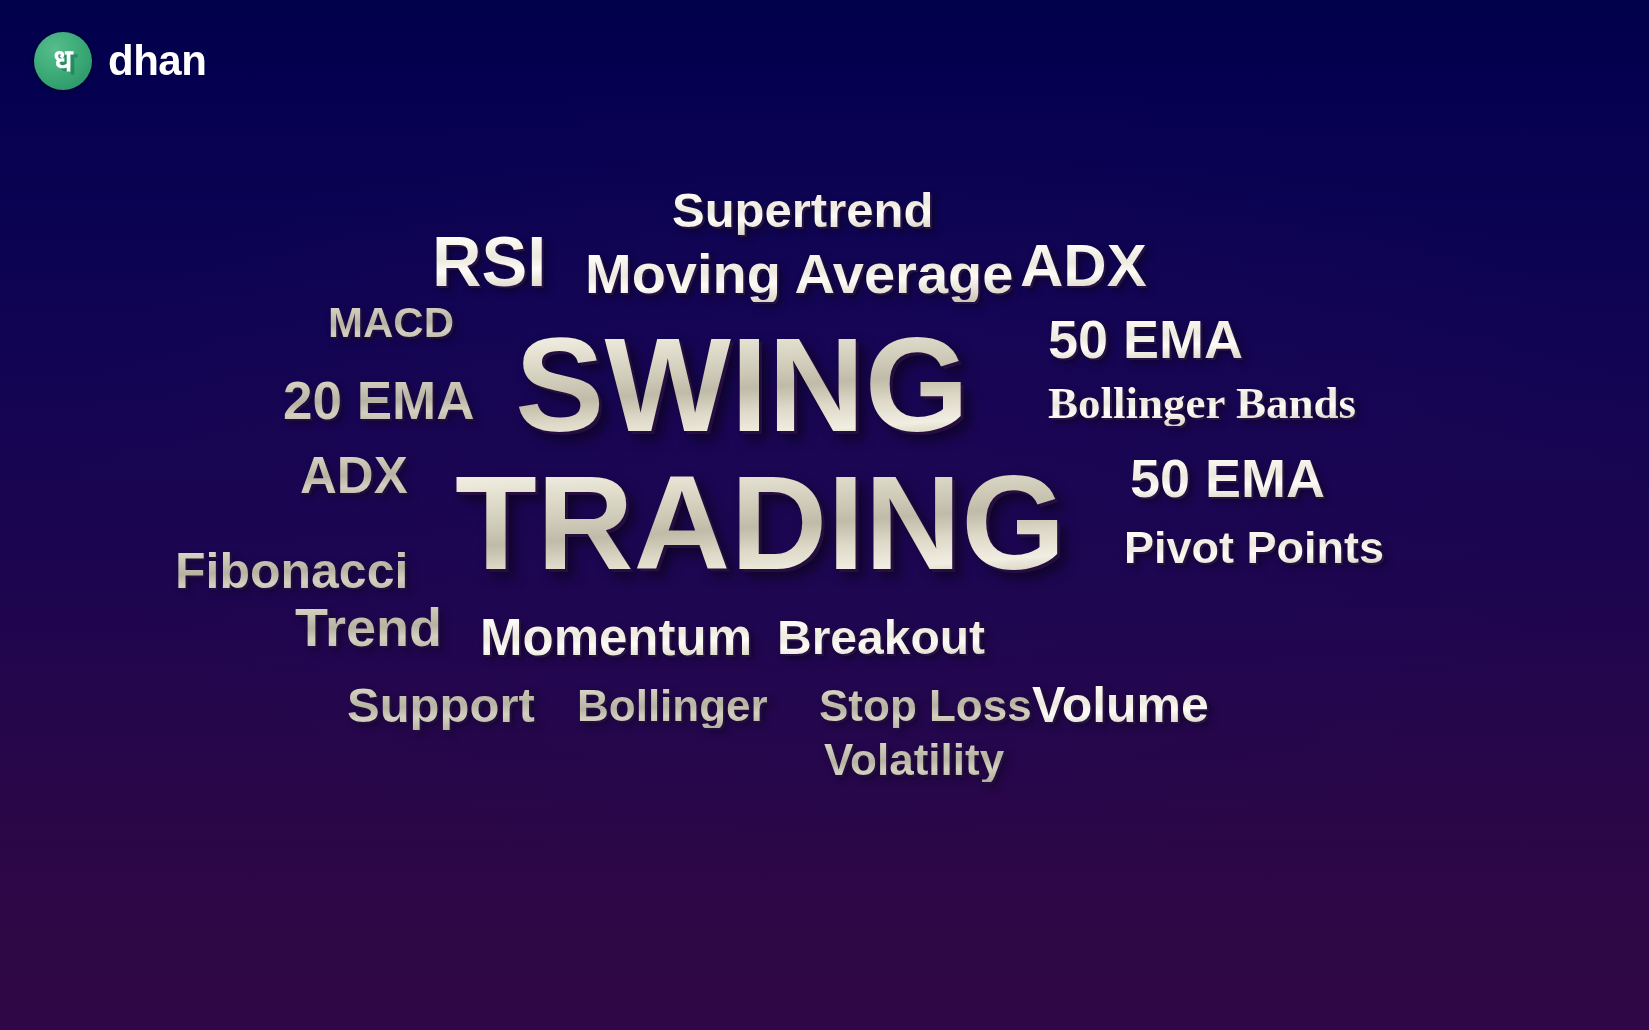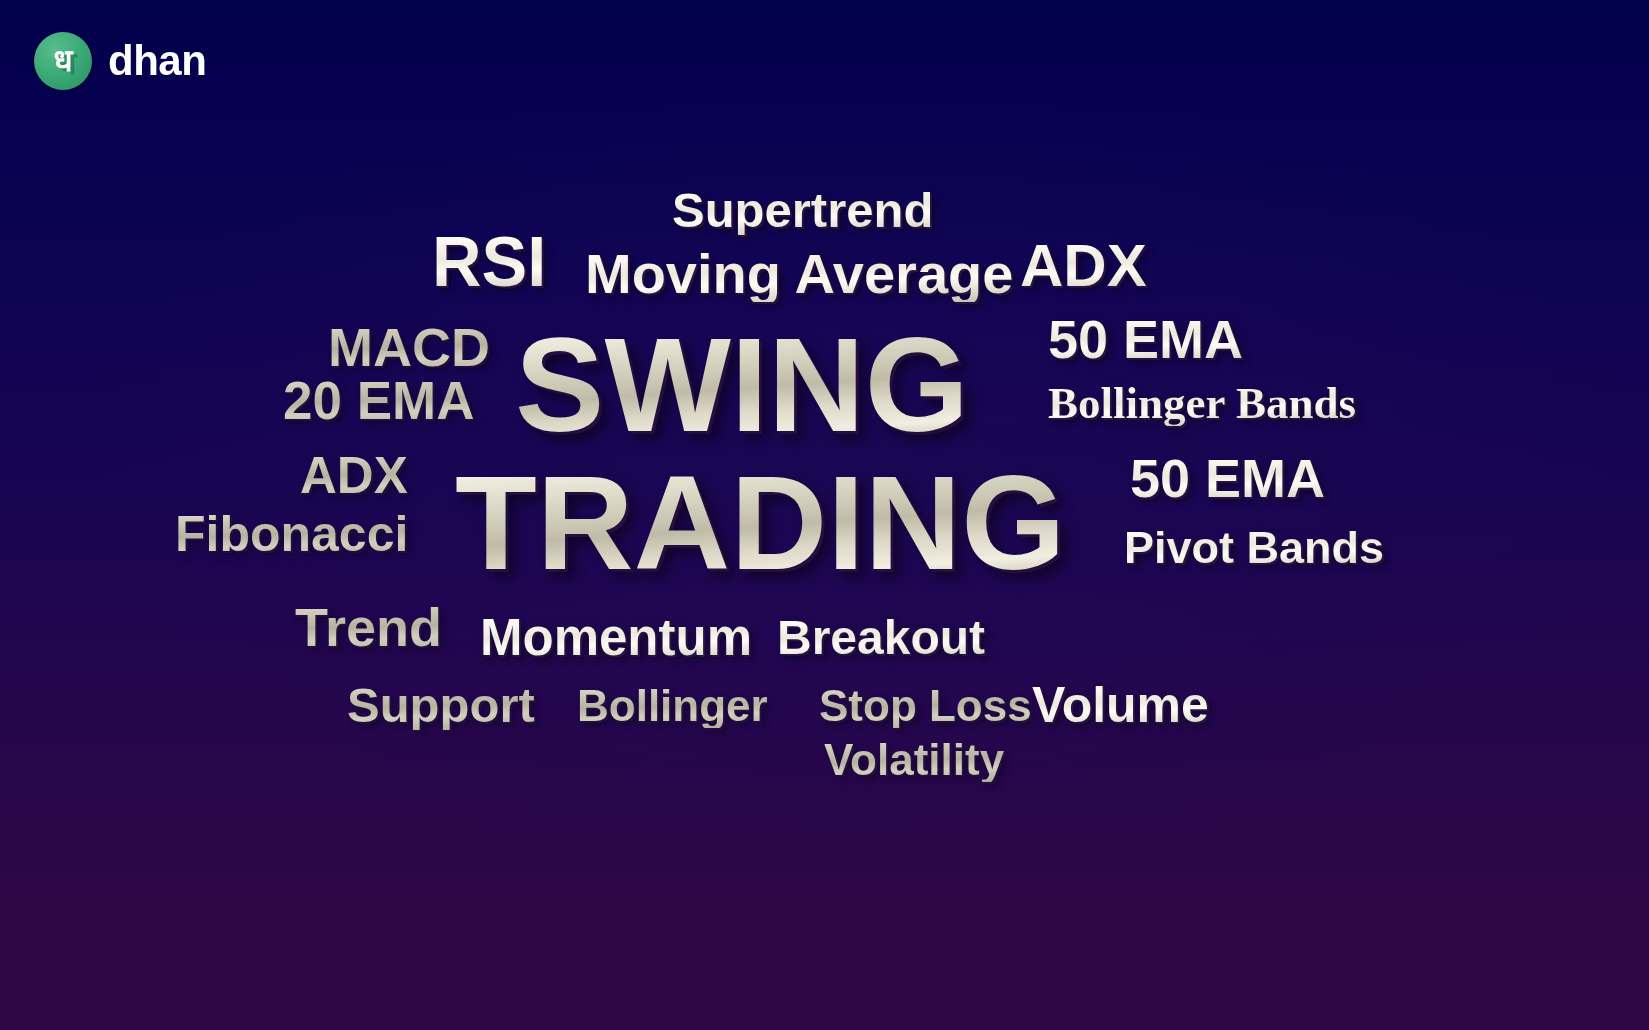--- a/index.html
+++ b/index.html
@@ -133,30 +133,30 @@
       <span class="glyph">ध</span>
     </div>
     <span id="brand-name">dhan</span>
   </div>
 
   <div id="cloud">
       <span class="w bright" style="left: 672px; top: 186px; font-size: 49px;">Supertrend</span>
       <span class="w bright" style="left: 432px; top: 227px; font-size: 70px; transform: scaleX(0.98);">RSI</span>
       <span class="w bright" style="left: 585px; top: 246px; font-size: 56px;">Moving Average</span>
       <span class="w bright" style="left: 1020px; top: 236px; font-size: 60px;">ADX</span>
-      <span class="w dim" style="left: 328px; top: 320px; font-size: 54px;">MACD</span>
+      <span class="w dim" style="left: 328px; top: 302px; font-size: 42px;">MACD</span>
       <span class="w bright" style="left: 1048px; top: 312px; font-size: 54px;">50 EMA</span>
       <span class="w dim" style="left: 283px; top: 374px; font-size: 53px;">20 EMA</span>
       <span class="w huge" style="left: 515px; top: 318px; font-size: 134px;">SWING</span>
       <span class="w bright" style="left: 1048px; top: 381px; font-size: 45px; font-family: Liberation Serif, serif;">Bollinger Bands</span>
       <span class="w dim" style="left: 300px; top: 450px; font-size: 51px;">ADX</span>
       <span class="w bright" style="left: 1130px; top: 451px; font-size: 54px;">50 EMA</span>
       <span class="w huge" style="left: 455px; top: 456px; font-size: 134px;">TRADING</span>
-      <span class="w dim" style="left: 175px; top: 509px; font-size: 50px;">Fibonacci</span>
-      <span class="w bright" style="left: 1124px; top: 525px; font-size: 45px;">Pivot Bands</span>
+      <span class="w dim" style="left: 175px; top: 546px; font-size: 50px;">Fibonacci</span>
+      <span class="w bright" style="left: 1124px; top: 525px; font-size: 45px;">Pivot Points</span>
       <span class="w dim" style="left: 295px; top: 600px; font-size: 54px;">Trend</span>
       <span class="w bright" style="left: 480px; top: 612px; font-size: 51px;">Momentum</span>
       <span class="w bright" style="left: 777px; top: 614px; font-size: 48px;">Breakout</span>
       <span class="w dim" style="left: 347px; top: 681px; font-size: 49px;">Support</span>
       <span class="w dim" style="left: 577px; top: 684px; font-size: 44px;">Bollinger</span>
       <span class="w dim" style="left: 819px; top: 684px; font-size: 44px;">Stop Loss</span>
       <span class="w bright" style="left: 1032px; top: 680px; font-size: 50px;">Volume</span>
       <span class="w dim" style="left: 824px; top: 738px; font-size: 44px;">Volatility</span>
     </div>
 

